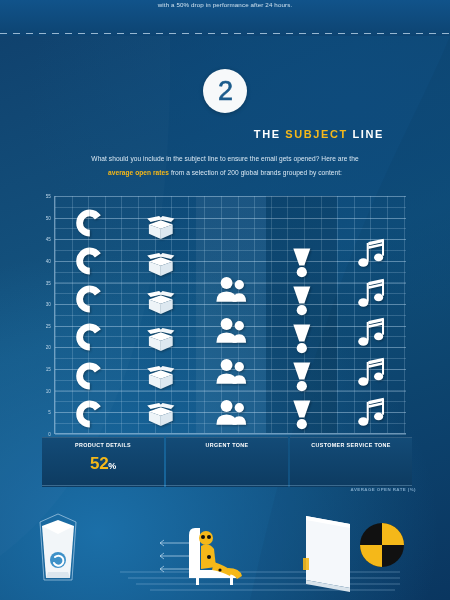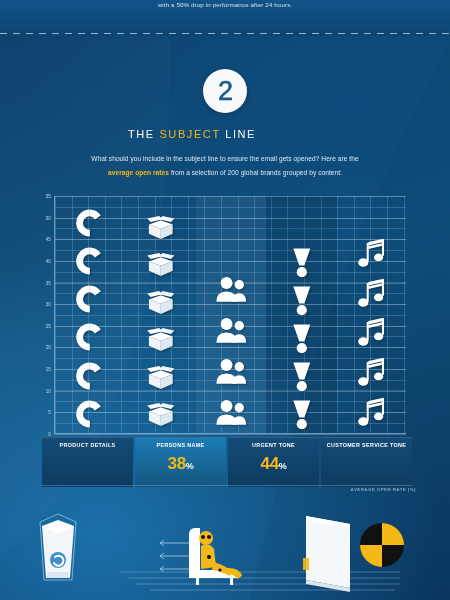--- a/index.html
+++ b/index.html
@@ -49,22 +49,22 @@
     display:flex; align-items:center; justify-content:center;
   }
   .step-num {
     font-family:"Liberation Sans", sans-serif;
     font-size:27px; font-weight:400; color:#1c5c8c;
     line-height:1; letter-spacing:-1px;
     -webkit-text-stroke:0.6px #1c5c8c;
   }
 
   .section-title {
-    position:absolute; left:0; top:128px; width:384px; text-align:center;
-    font-size:11px; font-weight:normal; letter-spacing:1.6px;
+    position:absolute; left:0; top:128px; width:384px; text-align:right;
+    font-size:11px; font-weight:bold; letter-spacing:1.6px;
     color:#ffffff; font-stretch:condensed;
   }
   .section-title .hl { color:#f5b819; }
 
   .lede {
     position:absolute; left:55px; top:152px; width:340px; text-align:center;
     font-size:6.6px; line-height:14px; color:#dbe9f4; letter-spacing:.05px;
   }
   .lede .hl { color:#f5b819; font-weight:bold; }
 
@@ -429,28 +429,24 @@
               </div>
             </div>
           </div>
         </div>
     </div>
   </div>
 
   <div id="cards">
       <div class="card">
         <div class="card-label">PRODUCT DETAILS</div>
-      </div>
-      <div class="card lit">
-        <div class="card-label">PERSONS NAME</div>
-        <div class="card-value">38<span class="pct">%</span></div>
+        <div class="card-value">52<span class="pct">%</span></div>
       </div>
       <div class="card">
         <div class="card-label">URGENT TONE</div>
-        <div class="card-value">44<span class="pct">%</span></div>
       </div>
       <div class="card">
         <div class="card-label">CUSTOMER SERVICE TONE</div>
       </div>
     </div>
   <div class="card-rule"></div>
   <div class="axis-caption">AVERAGE OPEN RATE (%)</div>
 
   <div id="illo">
     <svg width="450" height="100" viewBox="0 0 450 100">

